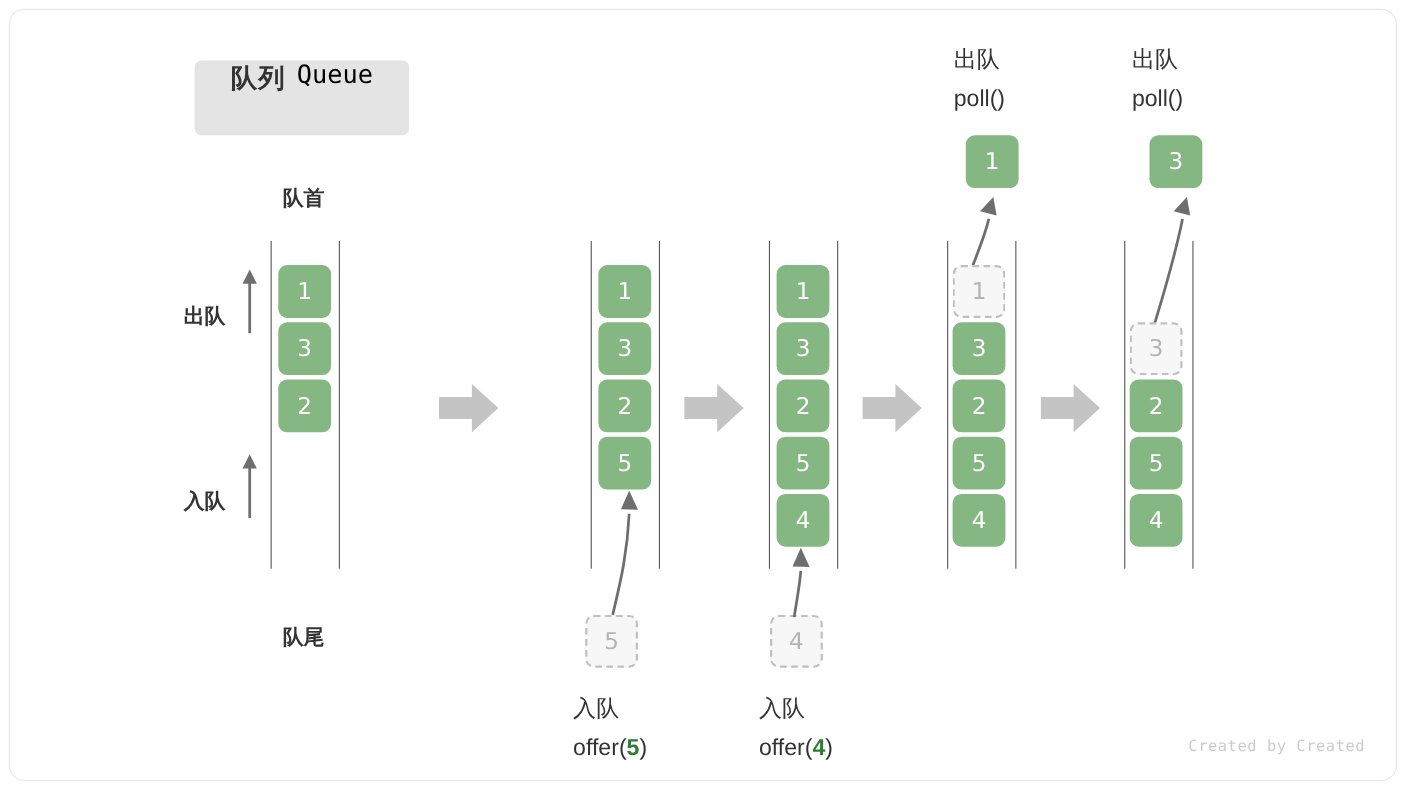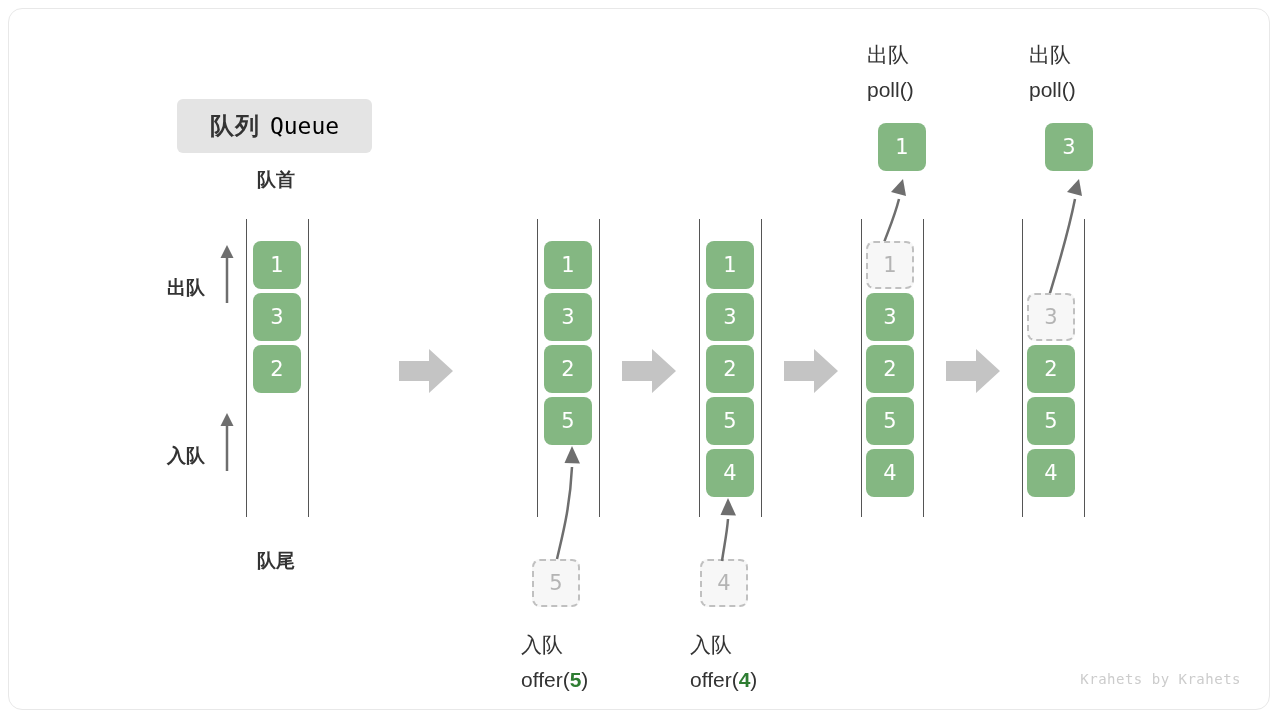--- a/index.html
+++ b/index.html
@@ -25,28 +25,26 @@
     border-radius: 14px;
     box-sizing: border-box;
   }
 
   
   .title-badge {
     position: absolute;
     left: 168px;
     top: 46px;
     width: 195px;
-    height: 54px;
+    height: 68px;
     background: #e4e4e4;
     border-radius: 6px;
     display: flex;
-    align-items: center;
     justify-content: center;
     gap: 10px;
-    margin-top: 44px;
   }
   .title-cn {
     font-size: 24px;
     font-weight: bold;
     color: #333333;
     letter-spacing: 1px;
   }
   .title-en {
     font-family: "DejaVu Sans Mono", "Liberation Mono", monospace;
     font-size: 23px;
@@ -56,21 +54,21 @@
   
   .lbl {
     position: absolute;
     color: #333333;
     font-weight: bold;
     font-size: 19px;
     white-space: nowrap;
     padding-left: 10px;
   }
   .lbl-head { left: 238px; top: 158px; }
-  .lbl-tail { left: 238px; top: 539px; }
+  .lbl-tail { left: 238px; top: 557px; }
   .lbl-deq  { left: 148px; top: 266px; }
   .lbl-enq  { left: 148px; top: 434px; }
 
   
   .thin-arrow { position: absolute; }
 
   
   .rail {
     position: absolute;
     width: 1px;
@@ -257,15 +255,15 @@
   </svg>
 
   <div class="rail" style="left:1013px; top:210px; height:298px;"></div>
   <div class="rail" style="left:1075px; top:210px; height:298px;"></div>
 
   <div class="box ghost" style="left:1018px; top:284px;">3</div>
   <div class="box" style="left:1018px; top:336px;">2</div>
   <div class="box" style="left:1018px; top:388px;">5</div>
   <div class="box" style="left:1018px; top:440px;">4</div>
 
-  <div class="footer">Krahets by Krahets</div>
+  <div class="footer">Created by Created</div>
 
 </div>
 
 </body></html>

